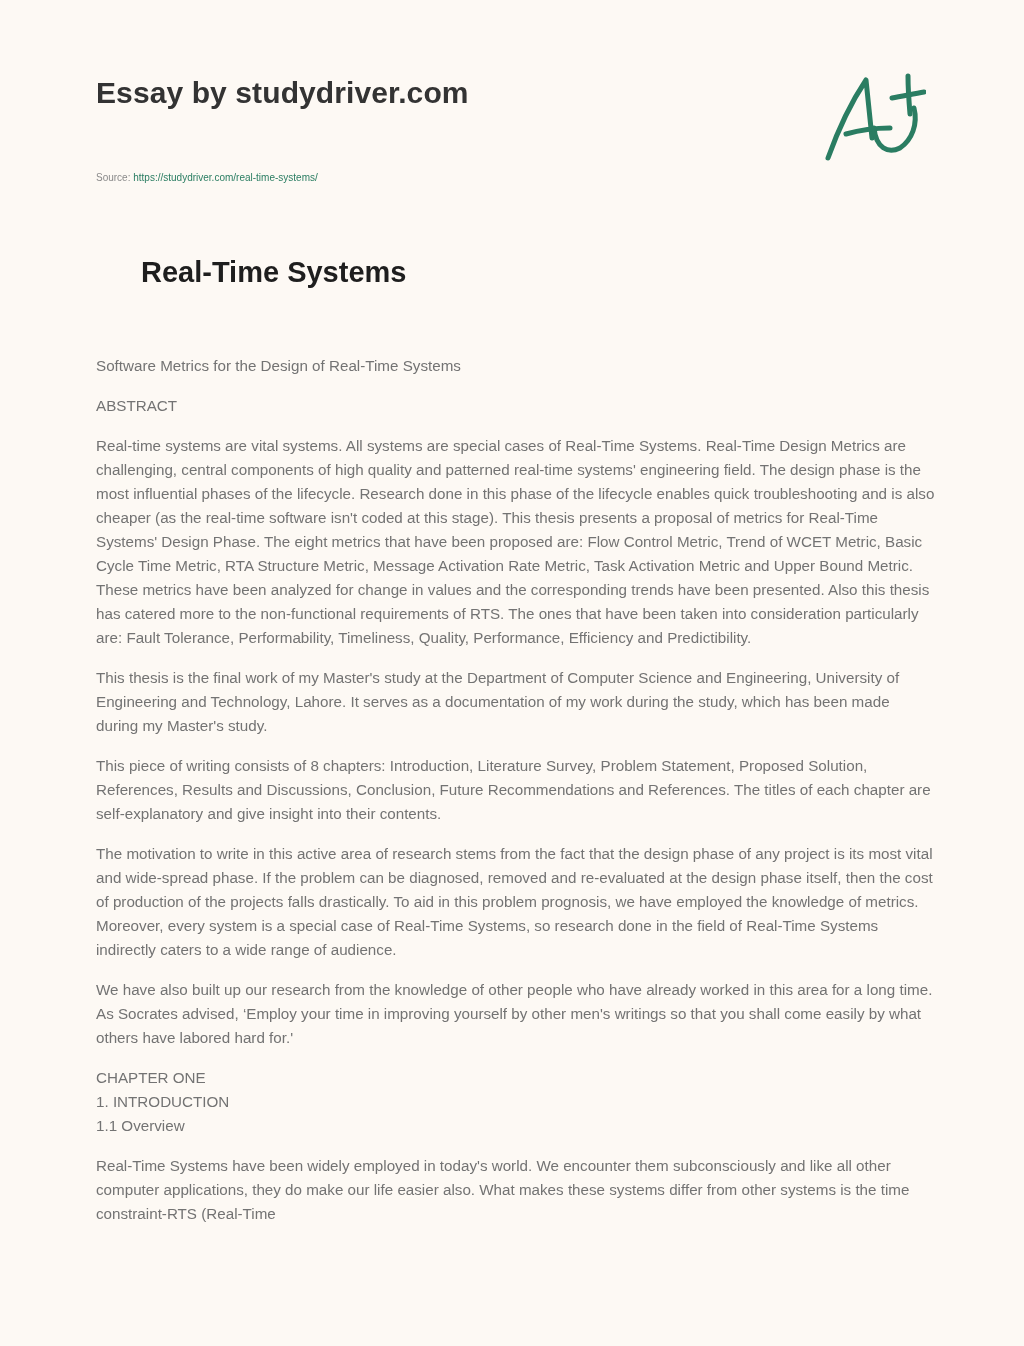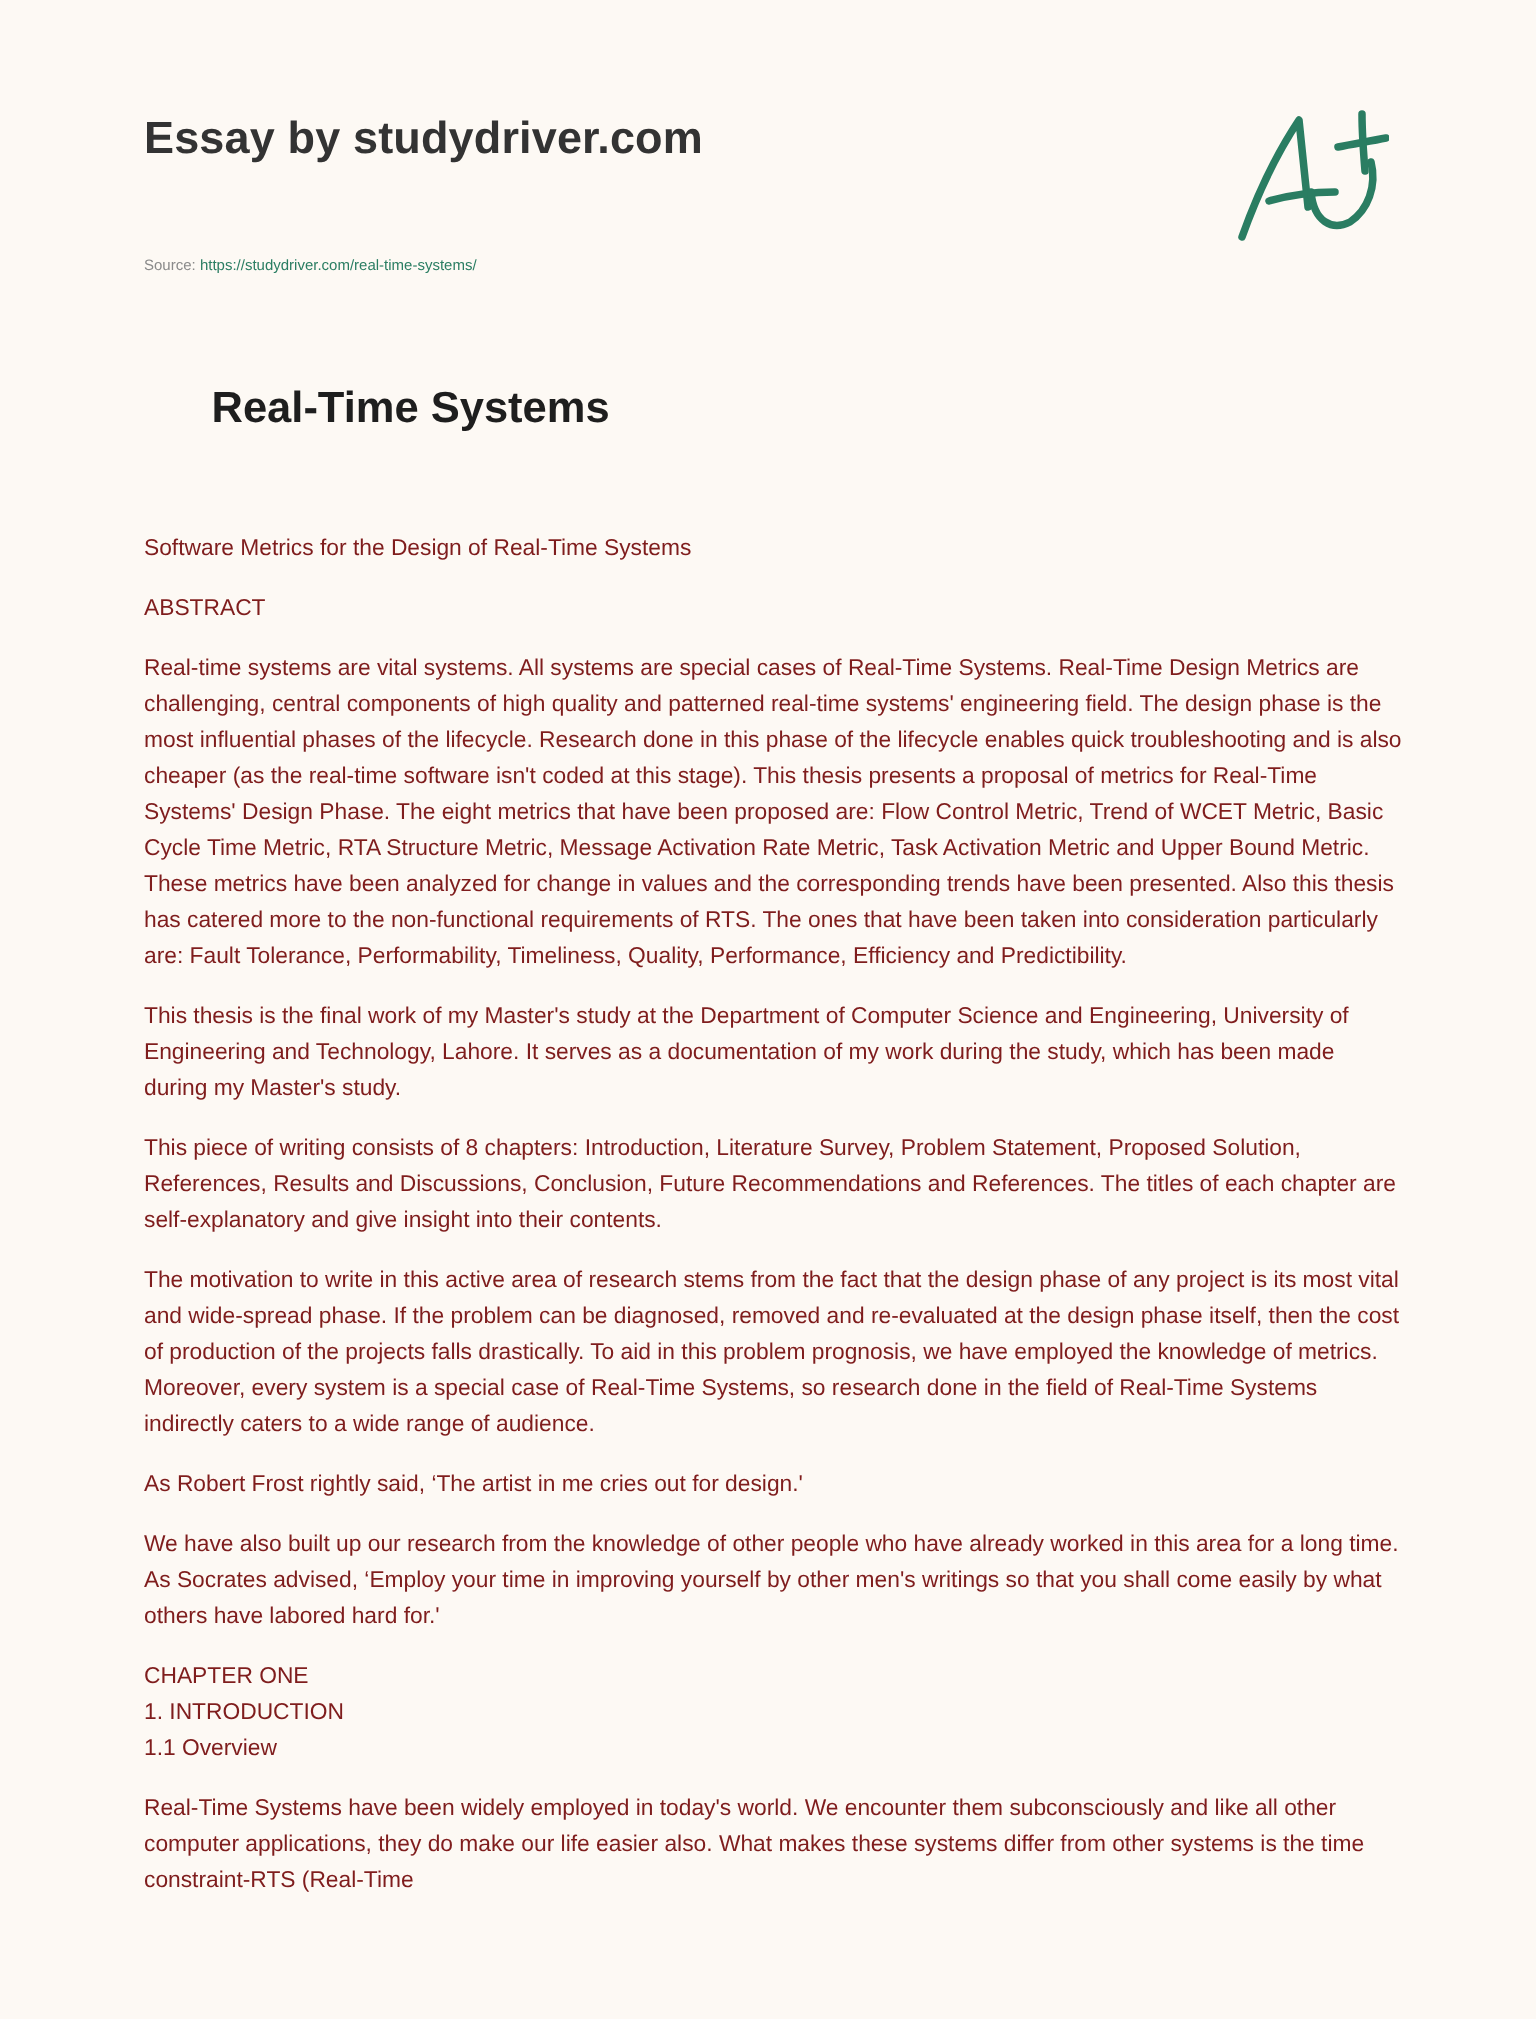--- a/index.html
+++ b/index.html
@@ -61,21 +61,21 @@
       color: #1e1e1e;
       margin-left: 45px;
     }
     .content {
       position: absolute;
       top: 354px;
       left: 0;
       width: 840px;
       font-size: 15.2px;
       line-height: 24px;
-      color: #7f1d1d;
+      color: #737373;
     }
     .content p {
       margin-bottom: 16px;
     }
     .content .lines span {
       display: block;
     }
   </style>
 </head>
 <body>
@@ -105,21 +105,20 @@
 
   <h1 class="doc-title">Real-Time Systems</h1>
 
   <div class="content">
     <p>Software Metrics for the Design of Real-Time Systems</p>
     <p>ABSTRACT</p>
     <p>Real-time systems are vital systems. All systems are special cases of Real-Time Systems. Real-Time Design Metrics are challenging, central components of high quality and patterned real-time systems' engineering field. The design phase is the most influential phases of the lifecycle. Research done in this phase of the lifecycle enables quick troubleshooting and is also cheaper (as the real-time software isn't coded at this stage). This thesis presents a proposal of metrics for Real-Time Systems' Design Phase. The eight metrics that have been proposed are: Flow Control Metric, Trend of WCET Metric, Basic Cycle Time Metric, RTA Structure Metric, Message Activation Rate Metric, Task Activation Metric and Upper Bound Metric. These metrics have been analyzed for change in values and the corresponding trends have been presented. Also this thesis has catered more to the non-functional requirements of RTS. The ones that have been taken into consideration particularly are: Fault Tolerance, Performability, Timeliness, Quality, Performance, Efficiency and Predictibility.</p>
     <p>This thesis is the final work of my Master's study at the Department of Computer Science and Engineering, University of Engineering and Technology, Lahore. It serves as a documentation of my work during the study, which has been made during my Master's study.</p>
     <p>This piece of writing consists of 8 chapters: Introduction, Literature Survey, Problem Statement, Proposed Solution, References, Results and Discussions, Conclusion, Future Recommendations and References. The titles of each chapter are self-explanatory and give insight into their contents.</p>
     <p>The motivation to write in this active area of research stems from the fact that the design phase of any project is its most vital and wide-spread phase. If the problem can be diagnosed, removed and re-evaluated at the design phase itself, then the cost of production of the projects falls drastically. To aid in this problem prognosis, we have employed the knowledge of metrics. Moreover, every system is a special case of Real-Time Systems, so research done in the field of Real-Time Systems indirectly caters to a wide range of audience.</p>
-    <p>As Robert Frost rightly said, ‘The artist in me cries out for design.'</p>
     <p>We have also built up our research from the knowledge of other people who have already worked in this area for a long time. As Socrates advised, ‘Employ your time in improving yourself by other men's writings so that you shall come easily by what others have labored hard for.'</p>
     <p class="lines">
       <span>CHAPTER ONE</span>
       <span>1. INTRODUCTION</span>
       <span>1.1 Overview</span>
     </p>
     <p>Real-Time Systems have been widely employed in today's world. We encounter them subconsciously and like all other computer applications, they do make our life easier also. What makes these systems differ from other systems is the time constraint-RTS (Real-Time</p>
   </div>
 </div>
 

